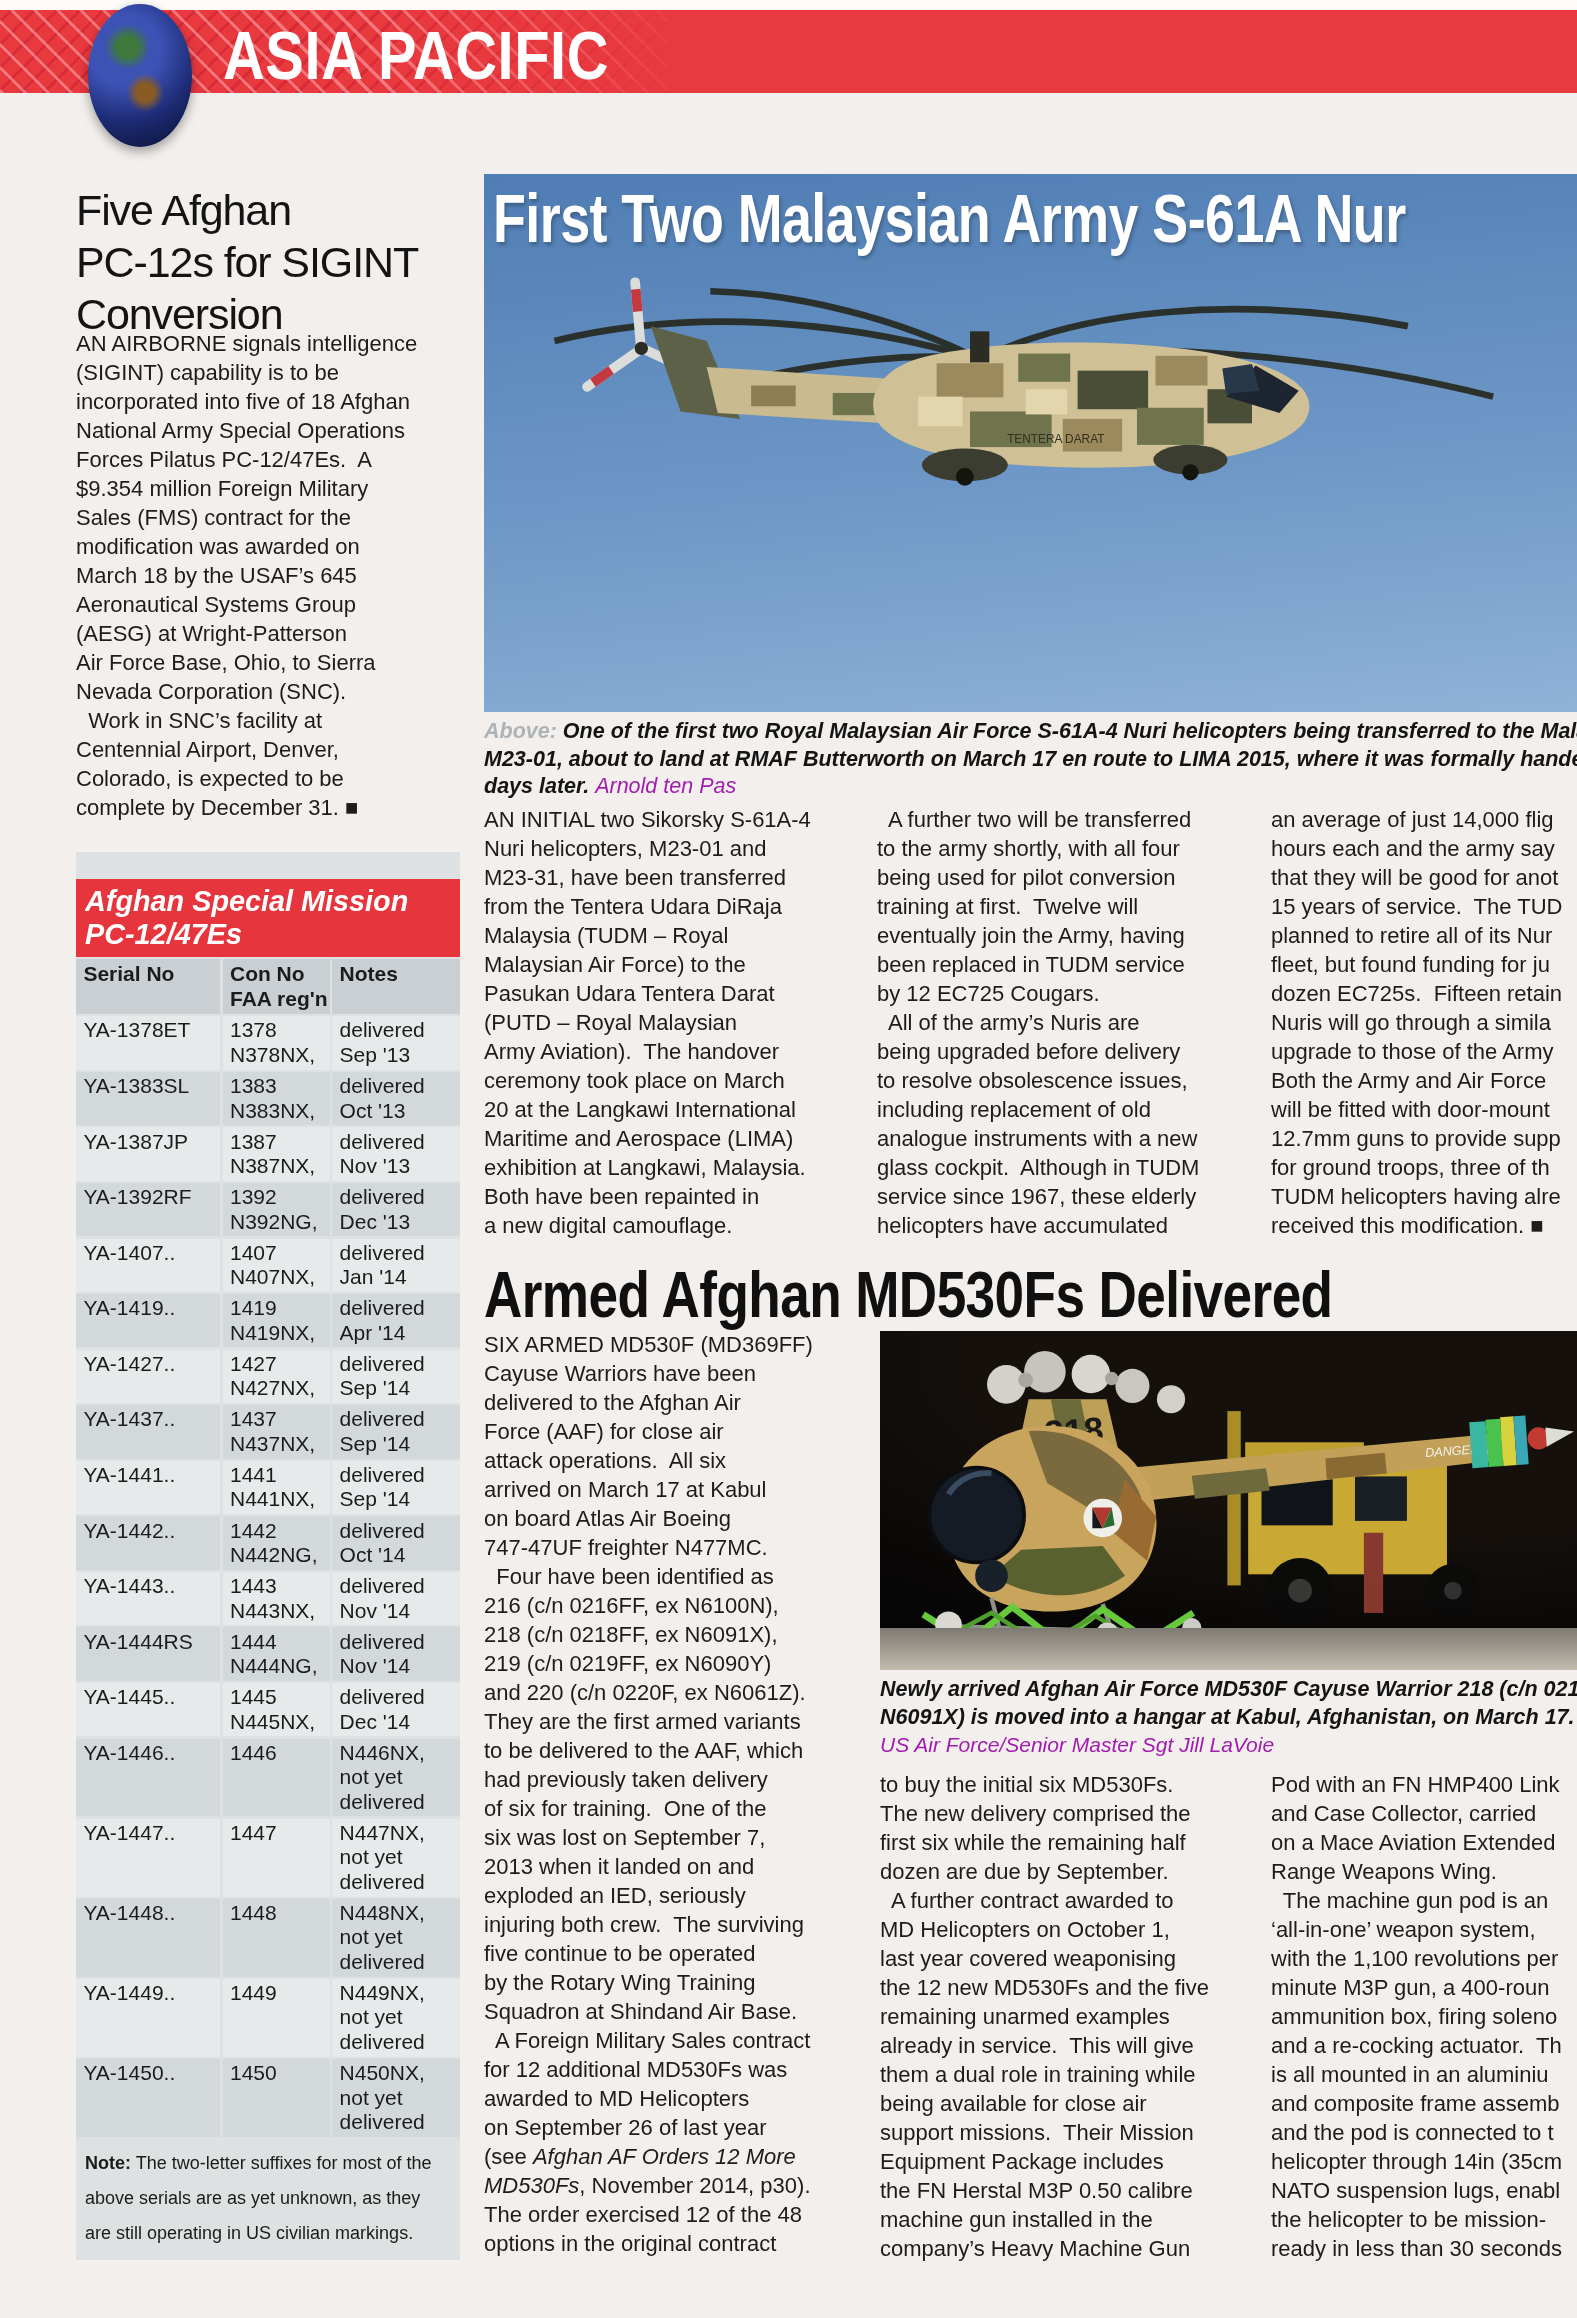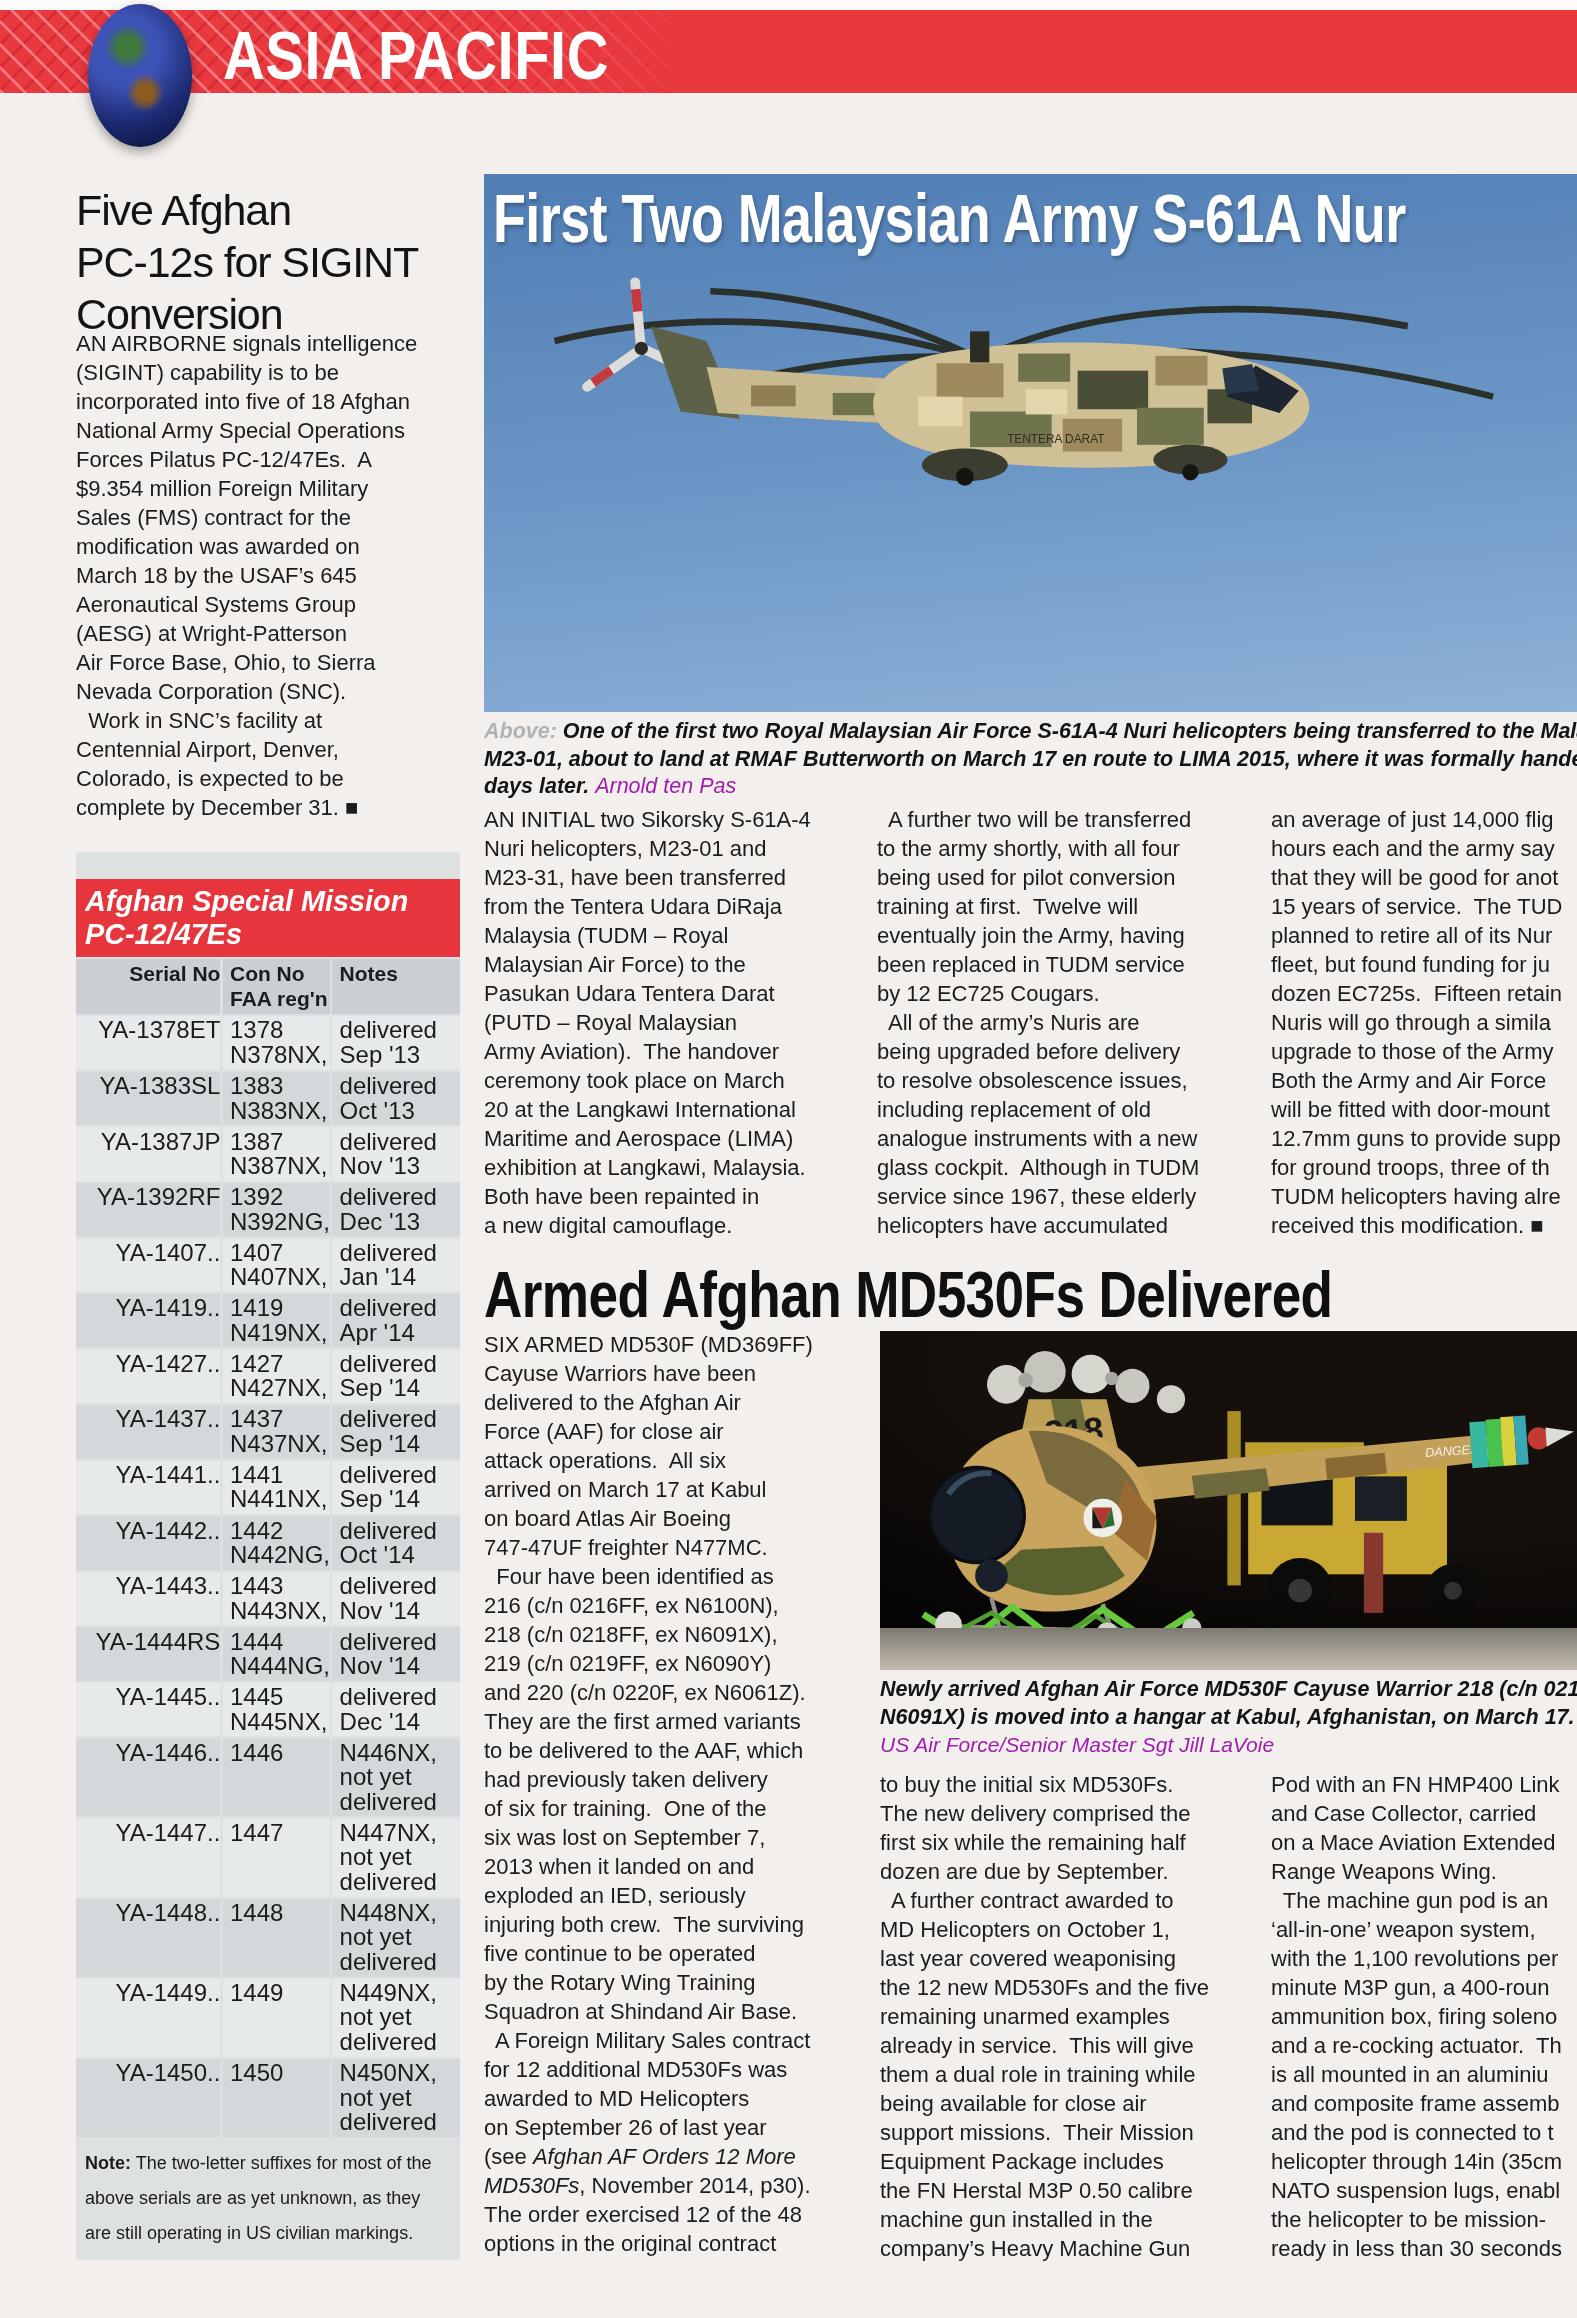--- a/index.html
+++ b/index.html
@@ -38,24 +38,24 @@
   .la-body{left:76px;top:329px;width:390px;}
 
   
   .table-wrap{position:absolute;left:76px;top:852px;width:384px;background:#dde1e2;padding-bottom:4.5px;}
   .tbl-title{background:#e6353d;color:#fff;padding:4.5px 9px 7.4px 9px;margin-top:27px;}
   .tbl-title .tline{font-size:30px;line-height:33px;font-weight:700;font-style:italic;
      transform:scaleX(.96);transform-origin:left;}
   .thead{display:flex;gap:2.2px;margin-top:2.2px;}
   .thead .cell{background:#c9cfd2;font-weight:700;font-size:21px;line-height:24.5px;padding:3px 0 3px 7.4px;}
   .trow{display:flex;gap:2.2px;margin-top:2.2px;}
-  .trow .cell{font-size:24px;line-height:24.5px;padding:2.2px 0 2.2px 7.4px;}
+  .trow .cell{font-size:21px;line-height:24.5px;padding:2.2px 0 2.2px 7.4px;}
   .trow.light .cell{background:#e7eaeb;}
   .trow.dark .cell{background:#d3d9db;}
-  .c1{width:137px;text-align:right;} .c2{width:100px;} .c3{flex:1;}
+  .c1{width:137px;} .c2{width:100px;} .c3{flex:1;}
   .tbl-note{padding:9px 9px 4.5px 9px;font-size:18px;line-height:35px;}
 
   
   .photo1{position:absolute;left:484px;top:174px;width:1093px;height:538px;overflow:hidden;
      background:linear-gradient(175deg,#4f7db4 0%,#6d97c6 55%,#8fb2d8 100%);}
   .headline1{position:absolute;left:9px;top:4.5px;font-size:69px;font-weight:700;color:#fff;
      white-space:nowrap;transform:scaleX(.78);transform-origin:left;
      text-shadow:2.2px 3px 4.5px rgba(0,0,0,.25);letter-spacing:-0.7px;}
 
   

